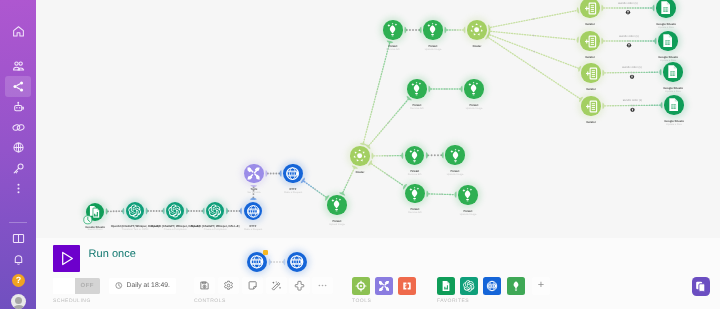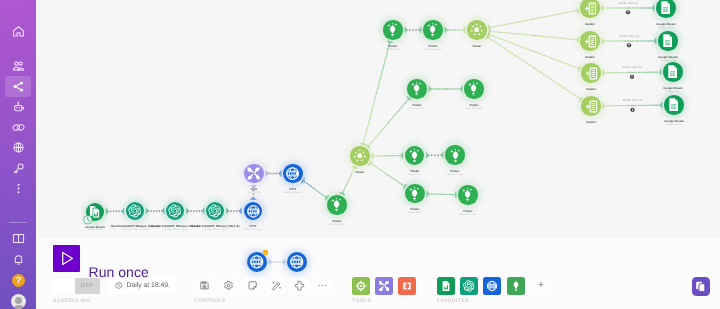--- a/index.html
+++ b/index.html
@@ -41,21 +41,21 @@
     line-height:1;max-width:74px;overflow:hidden;text-overflow:clip;}
   .node .sub{position:absolute;left:50%;transform:translateX(-50%) translateZ(0);white-space:nowrap;
     text-align:center;color:#c9c9c9;font-size:2.5px;line-height:1;}
 
   
   #bottompanel{position:absolute;left:36px;top:238px;width:684px;height:71px;
     background:rgba(255,255,255,.55);z-index:30;}
   #overnodes{position:absolute;left:36px;top:0;width:684px;height:309px;z-index:32;pointer-events:none;}
   #runbtn{position:absolute;left:17px;top:6.5px;width:27px;height:27px;background:#6d00cc;
     border-radius:1px;display:flex;align-items:center;justify-content:center;}
-  #runlabel{position:absolute;left:52.5px;top:26px;font-size:14px;color:#4c1d95;letter-spacing:.05px;}
+  #runlabel{position:absolute;left:52.5px;top:10px;font-size:11px;color:#0f766e;letter-spacing:.05px;}
   .panel-group-label{position:absolute;font-size:5.0px;letter-spacing:.5px;color:#bcbcbc;top:61.2px;line-height:1;}
   .ctl-btn{position:absolute;top:39px;width:21px;height:17px;background:#fdfdfd;border-radius:2px;
     display:flex;align-items:center;justify-content:center;}
   .tool-btn{position:absolute;top:38.5px;width:18px;height:18px;border-radius:2.5px;
     display:flex;align-items:center;justify-content:center;}
   .fav-add{position:absolute;top:38.5px;width:18px;height:18px;border-radius:2px;background:#fdfdfd;
     display:flex;align-items:center;justify-content:center;color:#8d8d8d;font-size:11px;line-height:1;}
   #toggle{position:absolute;left:17px;top:39.5px;width:47px;height:16px;background:#fff;border-radius:1.5px;overflow:hidden;}
   #toggle .knob{position:absolute;left:0;top:0;width:21.5px;height:16px;background:#fff;}
   #toggle .off{position:absolute;right:0;top:0;width:25.5px;height:16px;background:#d4d4d4;

